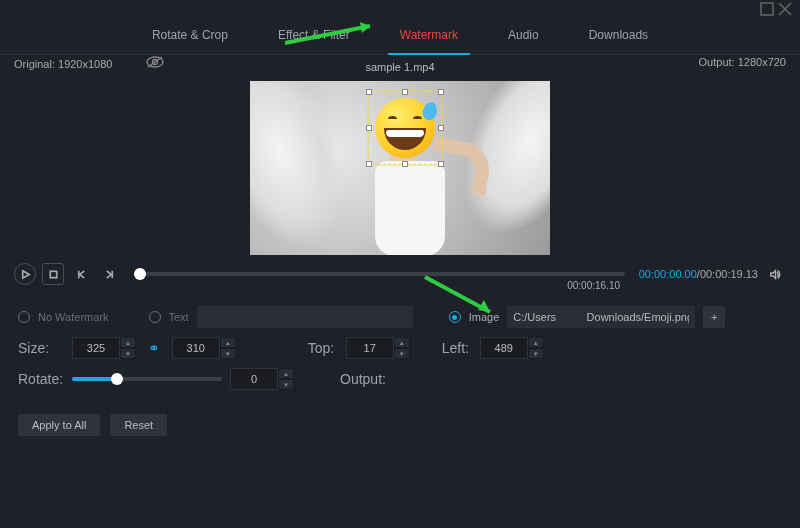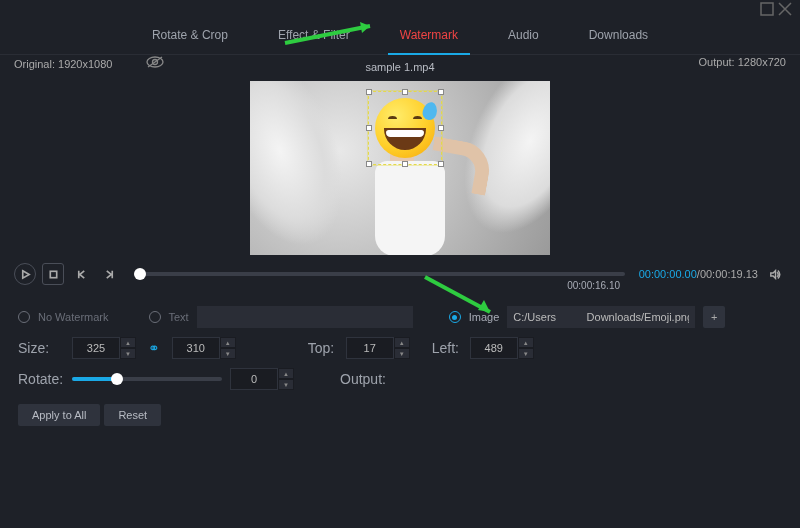--- a/index.html
+++ b/index.html
@@ -202,21 +202,21 @@
       </span>
   <span style="width:56px"></span>
   <span class="lbl" style="width:30px">Top:</span>
   <span class="spin">
         <input value="17" style="">
         <span class="updn">
           <b>▲</b>
           <b>▼</b>
         </span>
       </span>
-  <span class="lbl" style="width:30px;margin-left:14px">Left:</span>
+  <span class="lbl" style="width:30px;margin-left:24px">Left:</span>
   <span class="spin">
         <input value="489" style="">
         <span class="updn">
           <b>▲</b>
           <b>▼</b>
         </span>
       </span>
  </div>
 
  <div class="row">
@@ -231,21 +231,21 @@
           <span class="updn">
             <b>▲</b>
             <b>▼</b>
           </span>
         </span>
   </div>
   <span style="width:30px"></span>
   <span class="lbl" style="width:54px">Output:</span>
  </div>
 
- <div class="row" style="gap:4px;margin-top:14px">
+ <div class="row" style="gap:10px;margin-top:24px">
   <span class="btn">Apply to All</span>
   <span class="btn">Reset</span>
  </div>
 </div>
 
 <div class="footer">
 </div>
 
 <svg class="arrow" style="left:280px;top:18px" width="110" height="30">
     <line x1="5" y1="25" x2="90" y2="8"></line>

